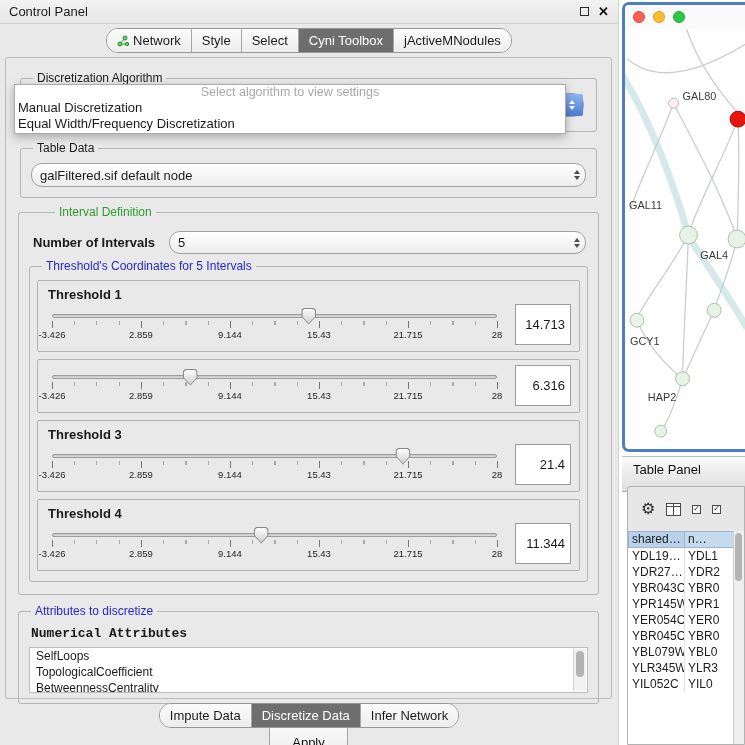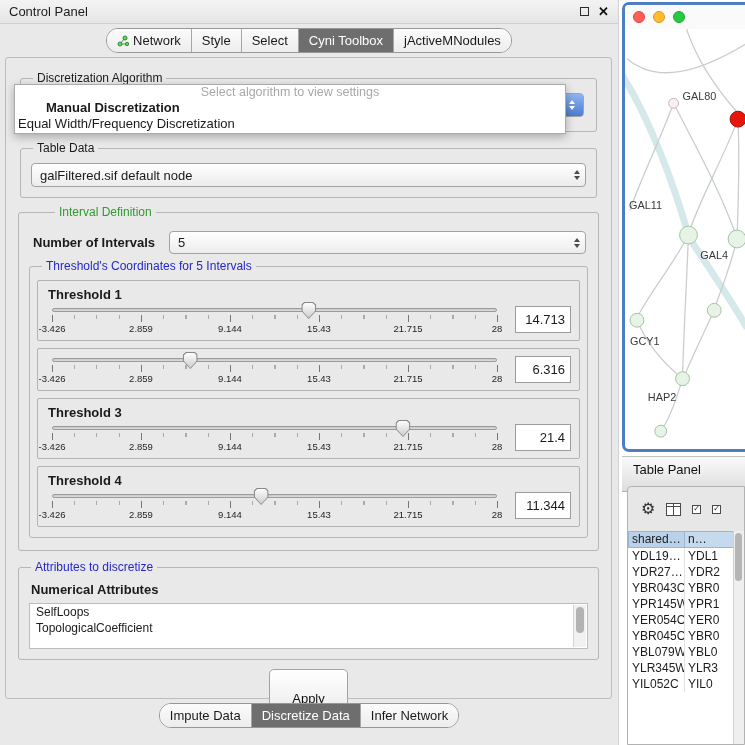--- a/index.html
+++ b/index.html
@@ -26,21 +26,21 @@
   .group-label { position:absolute; top:-8px; left:12px; background:#e9e9e9; padding:0 4px; font-size:12px; color:#1a1a1a; white-space:nowrap; }
   .group-label.green { color:#2e9b2e; }
   .group-label.blue { color:#2626cc; }
 
   .g-algo { margin:20px 14px 10px; height:54px; }
   .g-table { margin:16px 14px 10px; padding:14px 10px 10px; }
   .g-interval { margin:14px 12px 10px; padding:16px 8px 8px; }
   .g-thresholds { margin:2px 2px 4px; padding:13px 5px 3px; }
   .g-attrs { margin:16px 12px 8px; padding:14px 10px 10px; }
 
-  .combo { height:24px; background:linear-gradient(#ffffff,#ececec); border:1px solid #a2a2a2; border-radius:4px; display:flex; align-items:center; padding-left:8px; font-size:13px; position:relative; }
+  .combo { height:24px; background:linear-gradient(#ffffff,#ececec); border:1px solid #a2a2a2; border-radius:11px; display:flex; align-items:center; padding-left:8px; font-size:13px; position:relative; }
   .combo .arrows { margin-left:auto; width:17px; height:100%; display:flex; flex-direction:column; align-items:center; justify-content:center; gap:2px; }
   .tri-up { width:0; height:0; border-left:3.5px solid transparent; border-right:3.5px solid transparent; border-bottom:4px solid #4c4c4c; }
   .tri-dn { width:0; height:0; border-left:3.5px solid transparent; border-right:3.5px solid transparent; border-top:4px solid #4c4c4c; }
   .combo.blue-cap .arrows { width:22px; background:linear-gradient(#8fb5f0,#4b7bd2); border-radius:0 2px 2px 0; }
   .combo.blue-cap .tri-up { border-bottom-color:#fff; }
   .combo.blue-cap .tri-dn { border-top-color:#fff; }
   .algo-combo { position:absolute; left:10px; right:12px; top:14px; }
 
   .count-row { display:flex; align-items:center; margin:2px 4px 12px 6px; }
   .count-row .bold-label { font-weight:bold; font-size:13px; margin-right:14px; white-space:nowrap; }
@@ -51,37 +51,37 @@
   .th-row { display:flex; align-items:center; }
   .slider { flex:1; padding:4px 10px 0 6px; }
   .track { position:relative; height:4px; background:linear-gradient(#c6c6c6,#dedede); border:1px solid #9b9b9b; border-radius:2px; }
   .thumb { position:absolute; top:-7px; width:15px; height:17px; transform:translateX(-50%); z-index:2; }
   .thumb::before { content:""; position:absolute; inset:0; background:#878787; clip-path:polygon(20% 0,80% 0,100% 16%,100% 52%,50% 100%,0 52%,0 16%); }
   .thumb::after { content:""; position:absolute; inset:1px; background:linear-gradient(#fdfdfd,#cdcdcd); clip-path:polygon(20% 0,80% 0,100% 16%,100% 52%,50% 100%,0 52%,0 16%); }
   .ticks { position:relative; height:7px; margin-top:3px; background:repeating-linear-gradient(90deg,#a9a9a9 0,#a9a9a9 1px,transparent 1px,transparent 5%); background-size:100% 4px; background-repeat:no-repeat; }
   .ticks span { position:absolute; top:0; width:1px; height:7px; background:#767676; }
   .scale { position:relative; height:11px; margin-top:1px; font-size:9.5px; color:#1f1f1f; }
   .scale span { position:absolute; transform:translateX(-50%); white-space:nowrap; }
-  .val { width:56px; height:27px; margin-left:8px; background:#fff; border:1px solid #9c9c9c; display:flex; align-items:center; justify-content:flex-end; padding-right:5px; font-size:13px; align-self:center; }
-
-  .attrs-title { font-weight:bold; font-size:13px; margin:0 0 6px 2px; }
+  .val { width:56px; height:41px; margin-left:8px; background:#fff; border:1px solid #9c9c9c; display:flex; align-items:center; justify-content:flex-end; padding-right:5px; font-size:13px; align-self:center; }
+
+  .attrs-title { font-weight:bold; font-size:13px; margin:0 0 6px 2px;font-family:Liberation Mono, monospace; }
   .listbox { position:relative; height:46px; background:#fff; border:1px solid #bdbdbd; overflow:hidden; }
   .list-item { font-size:12px; line-height:16px; padding-left:6px; white-space:nowrap; }
   .vscroll { position:absolute; top:1px; right:1px; bottom:1px; width:13px; background:#f1f1f1; border-left:1px solid #d4d4d4; }
   .vthumb { position:absolute; top:2px; left:2px; width:8px; height:26px; background:#b3b3b3; border-radius:4px; }
 
   .apply-btn { display:block; margin:9px auto 0; padding:21px 22px; font-size:13px; font-family:"Liberation Sans",sans-serif; background:linear-gradient(#ffffff,#e6e6e6); border:1px solid #a3a3a3; border-radius:5px; color:#111; }
 
   .bottom-tabs { position:absolute; left:0; right:0; top:703px; display:flex; justify-content:center; }
 
   
   .popup { position:absolute; left:14px; top:84px; width:552px; height:50px; background:#fff; border:1px solid #ababab; box-shadow:0 3px 9px rgba(0,0,0,.28); z-index:30; }
   .popup-prompt { text-align:center; color:#a8a8a8; font-size:12.5px; line-height:15px; height:15px; }
   .popup-option { font-size:13px; line-height:16px; padding-left:3px; white-space:nowrap; }
-  .popup-option.bold { font-weight:bold;margin-left:28px; }
+  .popup-option.bold { font-weight:normal; }
 
   
   .net-window { position:absolute; left:622px; top:2px; width:126px; height:450px; border:3px solid #4e7ec2; border-right:none; border-radius:7px 0 0 7px; background:#fff; overflow:hidden; }
   .net-titlebar { height:24px; display:flex; align-items:center; gap:8px; padding-left:8px; background:#fafafa; }
   .light { width:12px; height:12px; border-radius:50%; }
   .light.red { background:#ff5f57; border:1px solid #e0443e; }
   .light.yellow { background:#febc2e; border:1px solid #d89e24; }
   .light.green { background:#28c840; border:1px solid #1faa33; }
   .net-canvas { width:100%; height:calc(100% - 24px); }
 
@@ -302,20 +302,21 @@
         </div>
       </div>
 
       <div class="group g-attrs">
         <span class="group-label blue">Attributes to discretize</span>
         <div class="attrs-title">Numerical Attributes</div>
         <div class="listbox">
           <div>
               <div class="list-item">SelfLoops</div>
               <div class="list-item">TopologicalCoefficient</div>
+              <div class="list-item">BetweennessCentrality</div>
             </div>
           <div class="vscroll">
               <div class="vthumb"></div>
             </div>
         </div>
       </div>
 
       <button class="apply-btn">Apply</button>
     </div>
 

